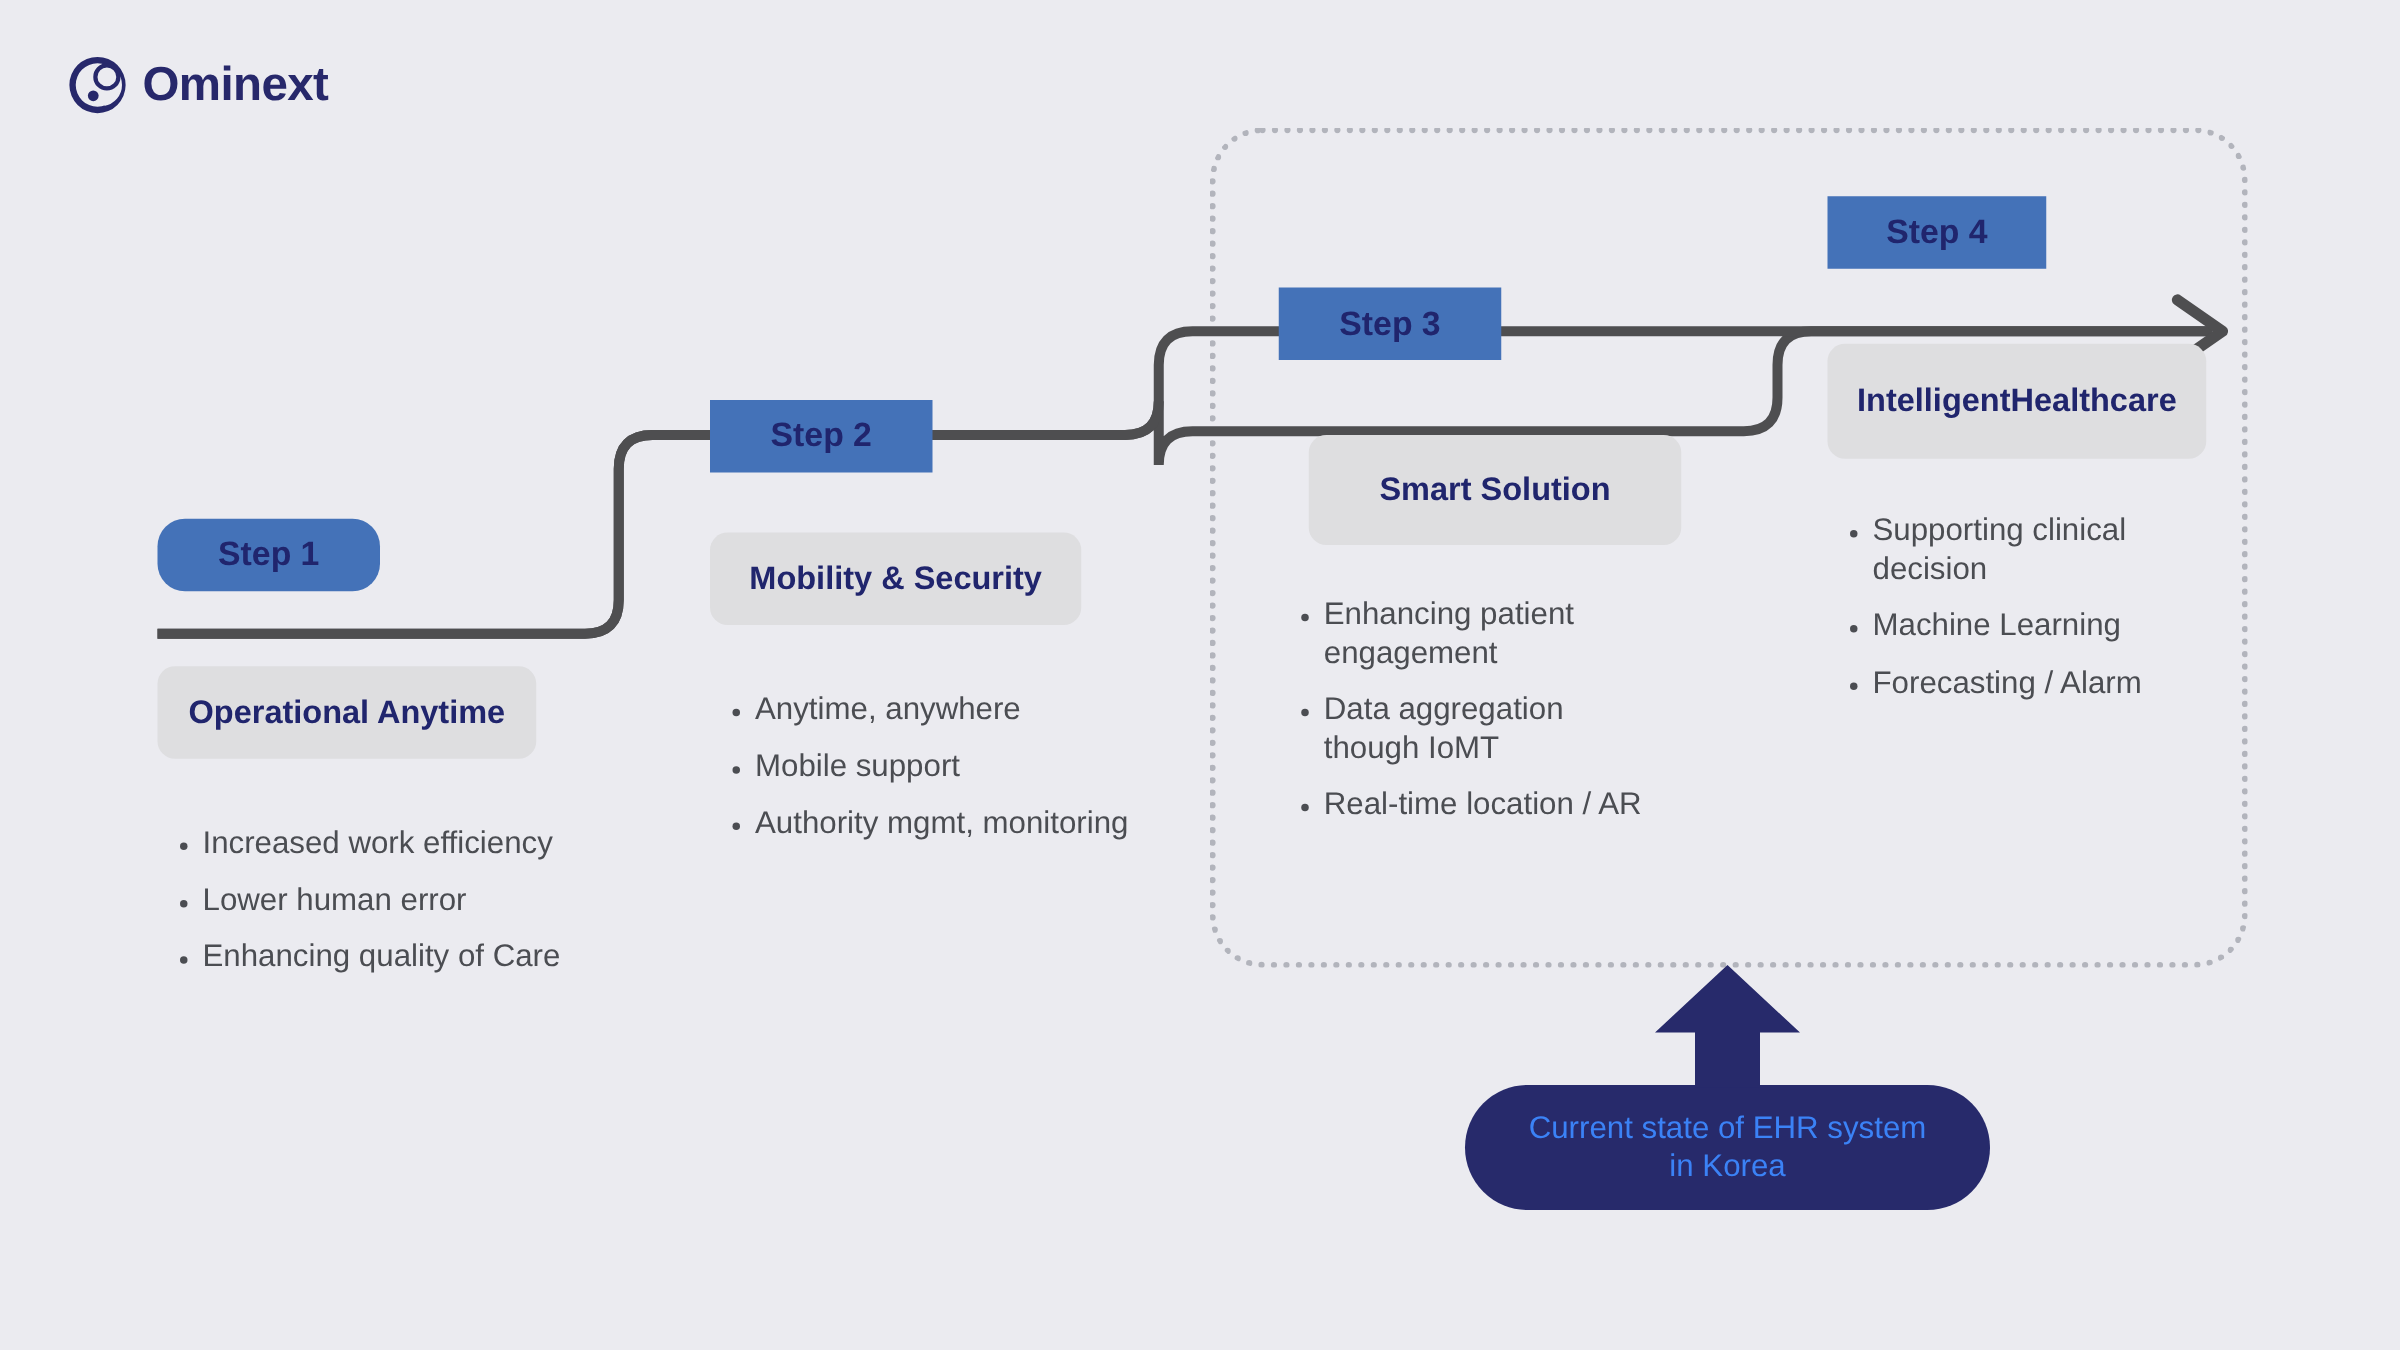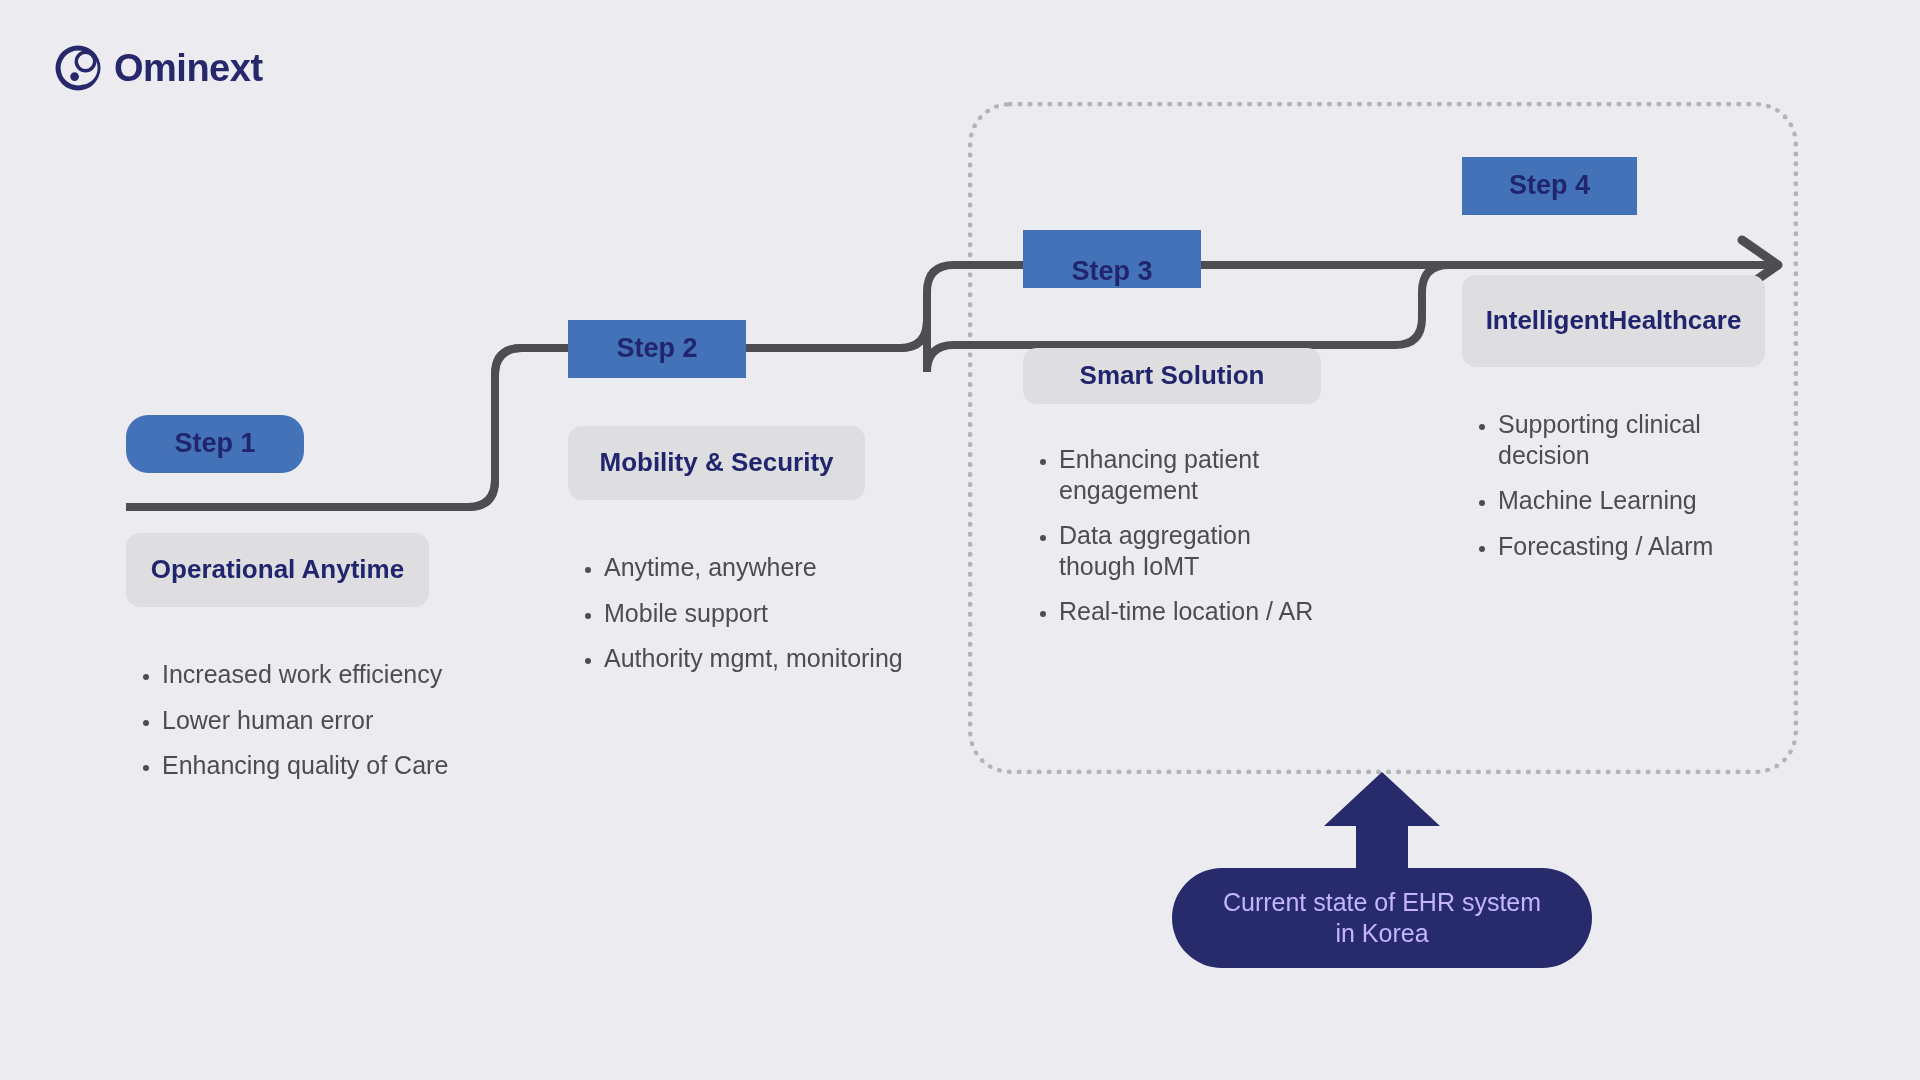--- a/index.html
+++ b/index.html
@@ -111,22 +111,22 @@
   #col1 .bullets { margin-top: 52px; width: 320px; }
 
   
   #col2 { left: 568px; top: 320px; width: 330px; }
   #col2 .step-badge { width: 178px; height: 58px; padding-top: 13px; }
   #col2 .title-chip { margin-top: 48px; width: 297px; height: 74px; }
   #col2 .bullets { margin-top: 52px; width: 320px; }
 
   
   #col3 { left: 1023px; top: 230px; width: 300px; }
-  #col3 .step-badge { width: 178px; height: 58px; padding-top: 26px; }
-  #col3 .title-chip { margin-top: 60px; width: 298px; height: 56px; }
+  #col3 .step-badge { width: 178px; height: 58px; padding-top: 14px; }
+  #col3 .title-chip { margin-top: 60px; width: 298px; height: 88px; margin-left: 24px; }
   #col3 .bullets { margin-top: 40px; width: 270px; }
 
   
   #col4 { left: 1462px; top: 157px; width: 310px; }
   #col4 .step-badge { width: 175px; height: 58px; padding-top: 13px; }
   #col4 .title-chip { margin-top: 60px; width: 303px; height: 92px; flex-direction: row; }
   #col4 .bullets { margin-top: 42px; width: 290px; }
 
   
   .callout-wrap {
@@ -138,21 +138,21 @@
   .callout-arrow {
     display: block;
     margin: 0 auto;
   }
   .callout-pill {
     margin-top: -2px;
     width: 420px;
     height: 100px;
     background: #272a6b;
     border-radius: 50px;
-    color: #c4b5fd;
+    color: #3b82f6;
     font-size: 25px;
     line-height: 1.25;
     display: flex;
     align-items: center;
     justify-content: center;
     text-align: center;
     box-sizing: border-box;
     padding: 0 40px;
   }
 </style>

